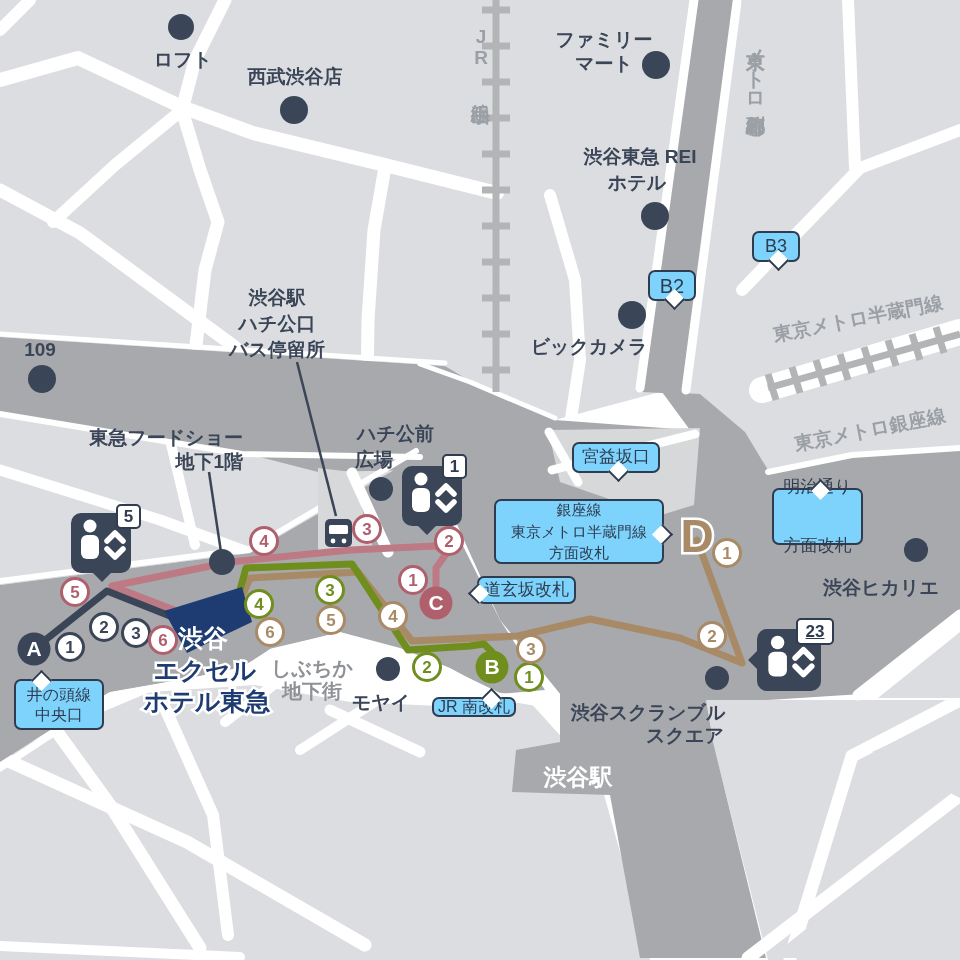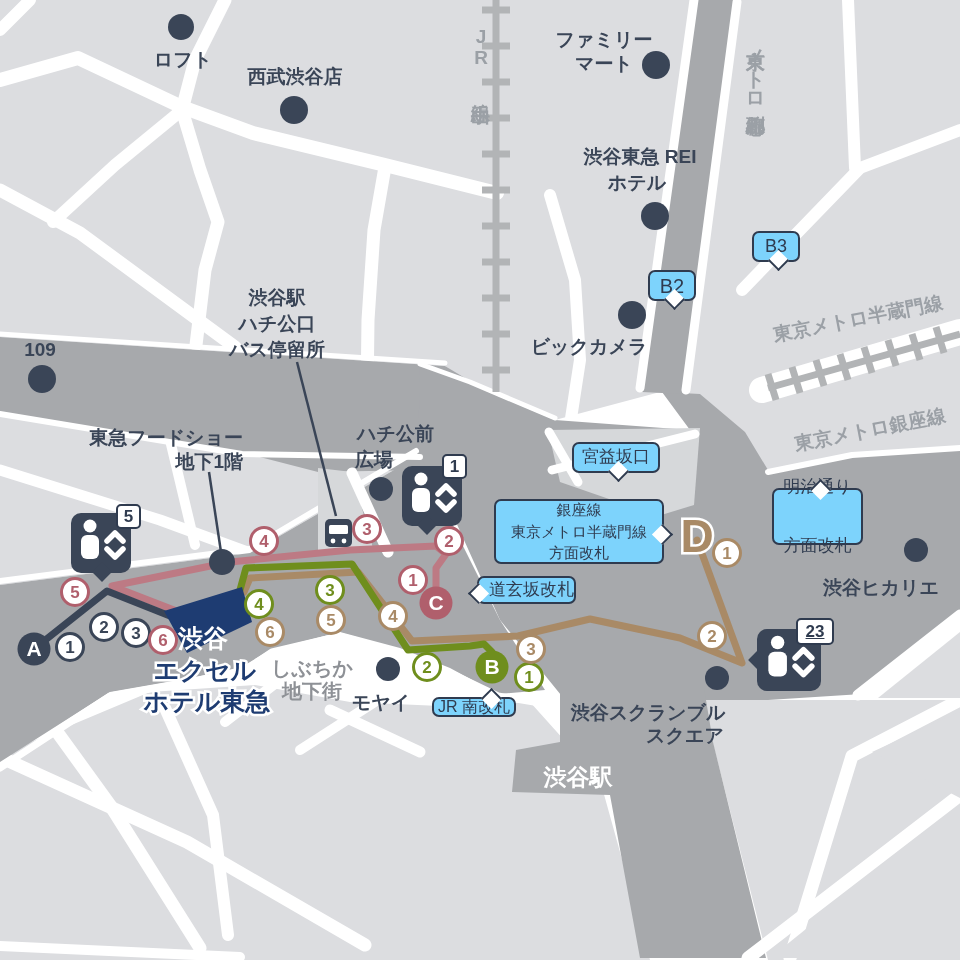--- a/index.html
+++ b/index.html
@@ -332,27 +332,32 @@
     <svg width="64" height="62" viewBox="0 0 60 60">
       <circle cx="19" cy="13" r="6.5" fill="#fff"></circle>
         <rect x="10" y="22" width="18" height="24" rx="6" fill="#fff"></rect>
       <polyline points="36,28 44,20 52,28" stroke="#fff" stroke-width="5.5" fill="none" stroke-linecap="round" stroke-linejoin="round"></polyline>
       <polyline points="36,36 44,44 52,36" stroke="#fff" stroke-width="5.5" fill="none" stroke-linecap="round" stroke-linejoin="round"></polyline>
     </svg>
     <div class="tail" style="left:-6px;top:24px;"></div>
   </div>
   <div class="ev-num" style="left:796px;top:618px;width:38px;height:27px;text-decoration:underline;">23</div>
 
+  <div class="badge" style="left:14px;top:679px;width:90px;height:51px;font-size:16px;">
+    <div class="arrow arr-t" style="left:18px;"></div>
+    <span>井の頭線</span>
+    <span>中央口</span>
+  </div>
 
   <div class="badge" style="left:432px;top:697px;width:84px;height:20px;font-size:16px;">
     <div class="arrow arr-t" style="left:50px;"></div>
     <span>JR 南改札</span>
   </div>
 
-  <div class="badge" style="left:477px;top:576px;width:99px;height:28px;font-size:17px;align-items:flex-end;">
+  <div class="badge" style="left:477px;top:576px;width:99px;height:28px;font-size:17px;">
     <div class="arrow arr-l" style="top:8px;"></div>
     <span>道玄坂改札</span>
   </div>
 
   <div class="badge" style="left:494px;top:499px;width:170px;height:65px;font-size:15px;justify-content:space-between;">
     <div class="arrow arr-r" style="top:26px;"></div>
     <span>銀座線</span>
     <span>東京メトロ半蔵門線</span>
     <span>方面改札</span>
   </div>

